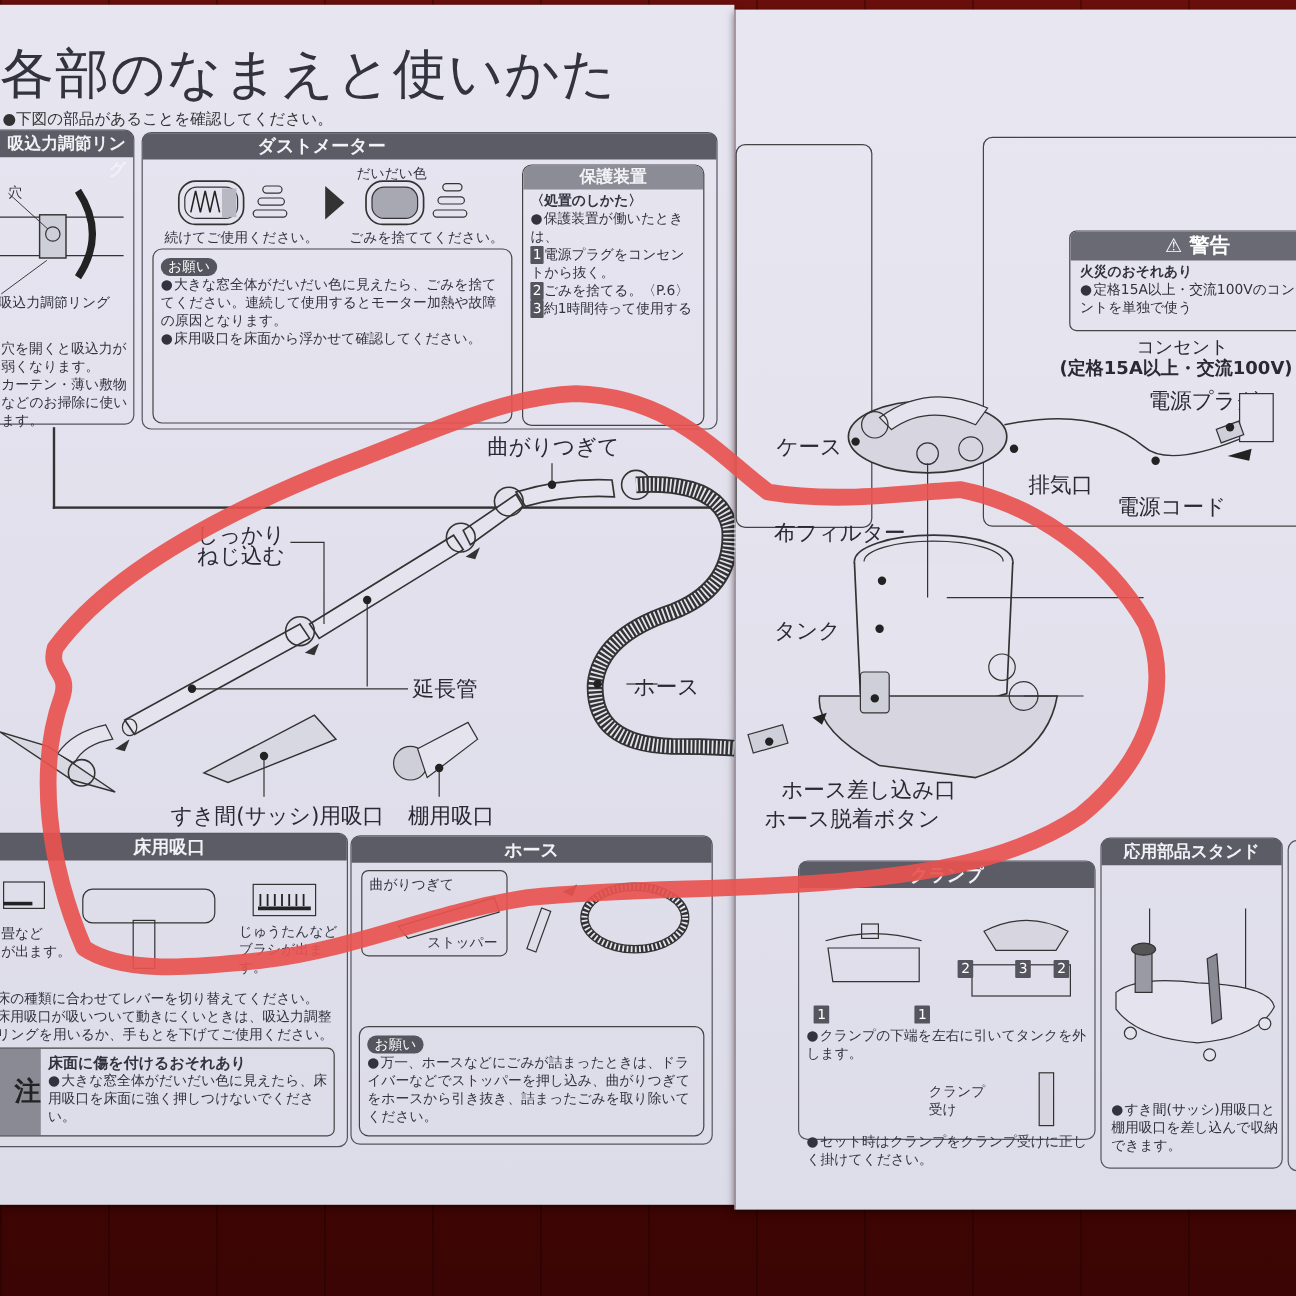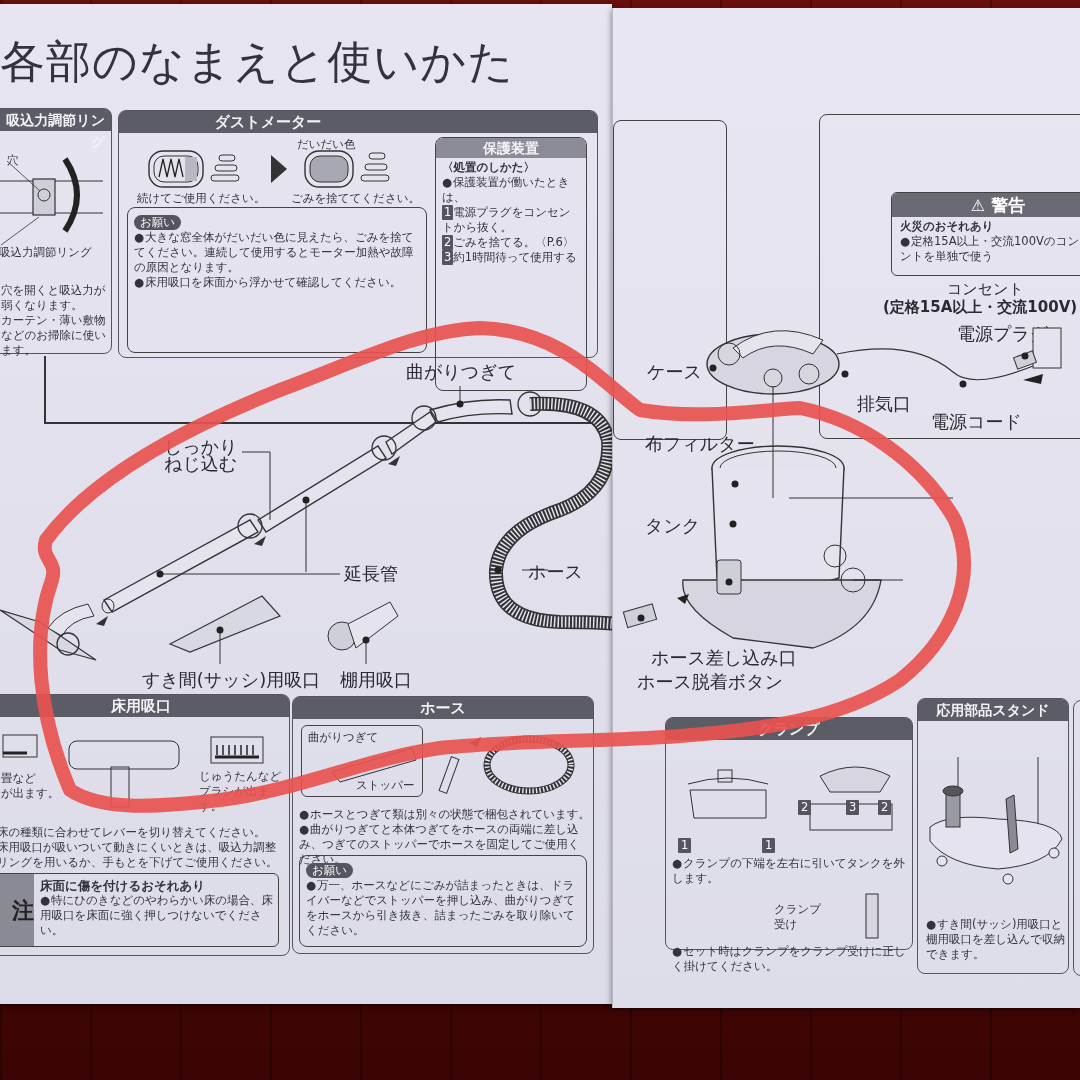--- a/index.html
+++ b/index.html
@@ -54,20 +54,21 @@
 
   svg { position: absolute; overflow: visible; }
 </style>
 </head>
 <body>
 
 <div class="wood"></div>
 
 <div class="page page-left">
   <div class="abs title">各部のなまえと使いかた</div>
+  <div class="abs subtitle">●下図の部品があることを確認してください。</div>
 
   <div class="box" style="left:-8px; top:104px; width:120px; height:246px;">
     <div class="box-head" style="text-align:right; padding-right:6px; font-size:14px;">吸込力調節リング</div>
     <svg width="120" height="120" style="left:0; top:26px;">
       <line x1="0" y1="46" x2="110" y2="46" stroke="#333" stroke-width="1"></line>
       <line x1="0" y1="78" x2="110" y2="78" stroke="#333" stroke-width="1"></line>
       <rect x="40" y="44" width="22" height="36" fill="#cfcfd9" stroke="#333" stroke-width="1.2"></rect>
       <circle cx="51" cy="60" r="6" fill="none" stroke="#333"></circle>
       <path d="M72 24 Q96 60 72 96" fill="none" stroke="#222" stroke-width="6"></path>
       <line x1="14" y1="26" x2="47" y2="56" stroke="#333" stroke-width="0.8"></line>
@@ -109,21 +110,21 @@
     <div class="abs small" style="left:18px; top:80px;">続けてご使用ください。</div>
     <div class="abs small" style="left:172px; top:80px;">ごみを捨ててください。</div>
     <div class="outline-box" style="left:8px; top:96px; width:300px; height:146px; border-radius:8px;">
       <div style="padding:3px 6px;">
         <span class="tag">お願い</span>
         <div class="small bullet">大きな窓全体がだいだい色に見えたら、ごみを捨ててください。連続して使用するとモーター加熱や故障の原因となります。</div>
         <div class="small bullet">床用吸口を床面から浮かせて確認してください。</div>
       </div>
     </div>
 
-    <div class="outline-box" style="left:316px; top:26px; width:152px; height:254px; border-radius:8px; overflow:hidden;">
+    <div class="outline-box" style="left:316px; top:26px; width:152px; height:218px; border-radius:8px; overflow:hidden;">
       <div class="box-head gray" style="height:20px; line-height:20px; font-size:14px;">保護装置</div>
       <div class="small" style="position:absolute; top:22px; left:6px; right:4px;">
         <div style="font-weight:bold;">〈処置のしかた〉</div>
         <div class="bullet">保護装置が働いたときは、</div>
         <div><span class="tag" style="border-radius:1px; padding:0 2px;">1</span><span>電源プラグをコンセントから抜く。</span></div>
         <div><span class="tag" style="border-radius:1px; padding:0 2px;">2</span><span>ごみを捨てる。〈P.6〉</span></div>
         <div><span class="tag" style="border-radius:1px; padding:0 2px;">3</span><span>約1時間待って使用する</span></div>
       </div>
     </div>
   </div>
@@ -219,44 +220,40 @@
       </div>
     <div class="abs small" style="left:4px; top:130px; width:290px;">
       <div>床の種類に合わせてレバーを切り替えてください。</div>
       <div>床用吸口が吸いついて動きにくいときは、吸込力調整</div>
       <div>リングを用いるか、手もとを下げてご使用ください。</div>
     </div>
     <div class="outline-box" style="left:0; top:178px; width:286px; height:74px; border-radius:6px; overflow:hidden;">
       <div style="position:absolute; left:0; top:0; width:40px; height:100%; background:#8a8a94; color:#222; font-size:22px; font-weight:bold; text-align:right; line-height:74px;">注意</div>
       <div style="position:absolute; left:46px; top:4px; right:4px;" class="small">
         <div style="font-weight:bold; font-size:12.5px;">床面に傷を付けるおそれあり</div>
-        <div class="bullet">特にひのきなどのやわらかい床の場合、床用吸口を床面に強く押しつけないでください。</div>
+        <div class="bullet">大きな窓全体がだいだい色に見えたら、床用吸口を床面に強く押しつけないでください。</div>
       </div>
     </div>
   </div>
 
   <div class="box" style="left:292px; top:692px; width:302px; height:258px;">
     <div class="box-head">ホース</div>
     <div class="outline-box" style="left:8px; top:28px; width:122px; height:72px; border-radius:6px;">
       <div class="abs small" style="left:6px; top:4px;">曲がりつぎて</div>
       <div class="abs small" style="left:54px; top:52px;">ストッパー</div>
       <svg width="120" height="70" style="left:0; top:0;">
           <path d="M30 46 L110 22 L114 34 L38 56 Z" fill="#d8d8e2" stroke="#333"></path>
         </svg>
     </div>
     <svg width="160" height="80" style="left:140px; top:30px;">
       <ellipse cx="96" cy="38" rx="42" ry="26" fill="none" stroke="#333" stroke-width="7"></ellipse>
       <ellipse cx="96" cy="38" rx="42" ry="26" fill="none" stroke="#e4e3ee" stroke-width="5" stroke-dasharray="1.5 2"></ellipse>
       <rect x="12" y="30" width="8" height="36" transform="rotate(20 16 48)" fill="none" stroke="#333"></rect>
       <polygon points="36,16 48,10 44,20" fill="#333"></polygon>
     </svg>
-    <div class="abs small" style="left:6px; top:110px; width:292px;">
-      <div class="bullet">ホースとつぎて類は別々の状態で梱包されています。</div>
-      <div class="bullet">曲がりつぎてと本体つぎてをホースの両端に差し込み、つぎてのストッパーでホースを固定してご使用ください。</div>
-    </div>
     <div class="outline-box" style="left:6px; top:158px; width:288px; height:92px; border-radius:8px;">
       <div style="padding:3px 6px;">
         <span class="tag">お願い</span>
         <div class="small bullet">万一、ホースなどにごみが詰まったときは、ドライバーなどでストッパーを押し込み、曲がりつぎてをホースから引き抜き、詰まったごみを取り除いてください。</div>
       </div>
     </div>
   </div>
 </div>
 
 <div class="page page-right">

